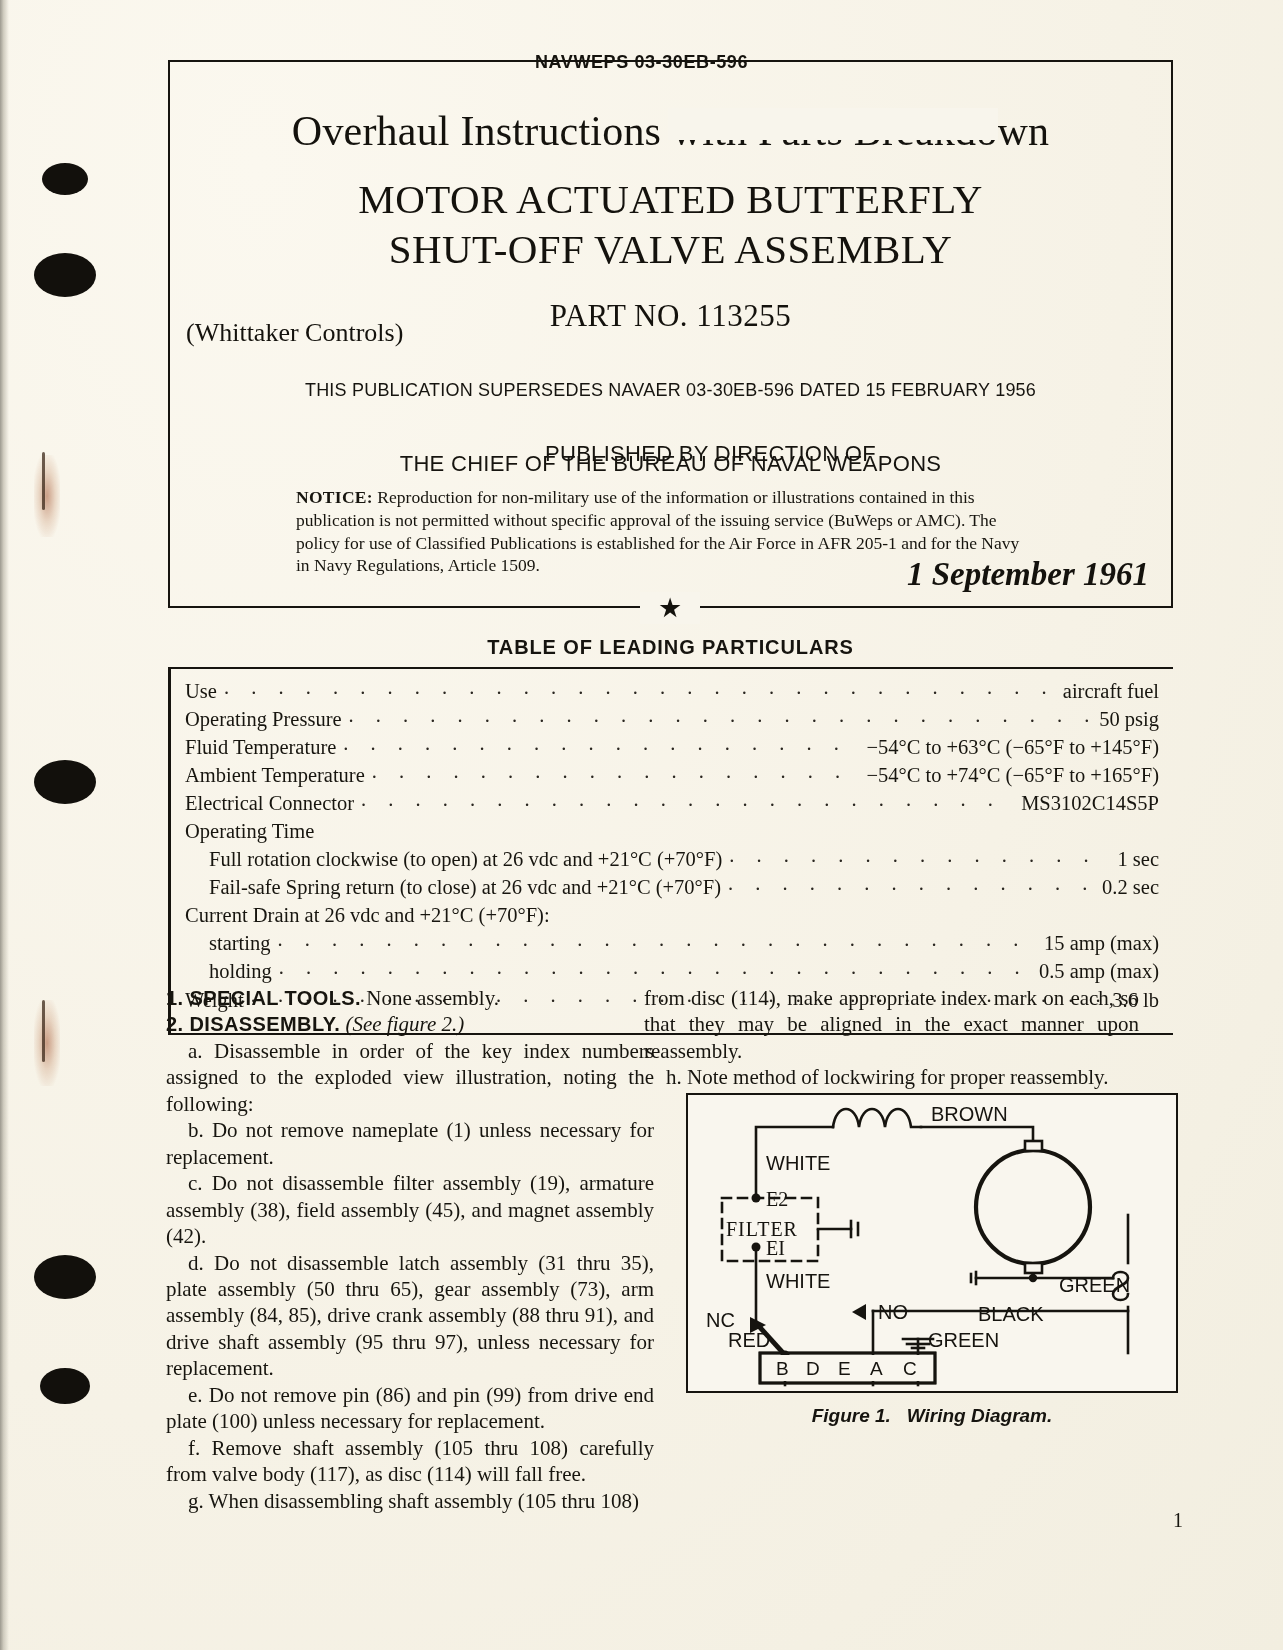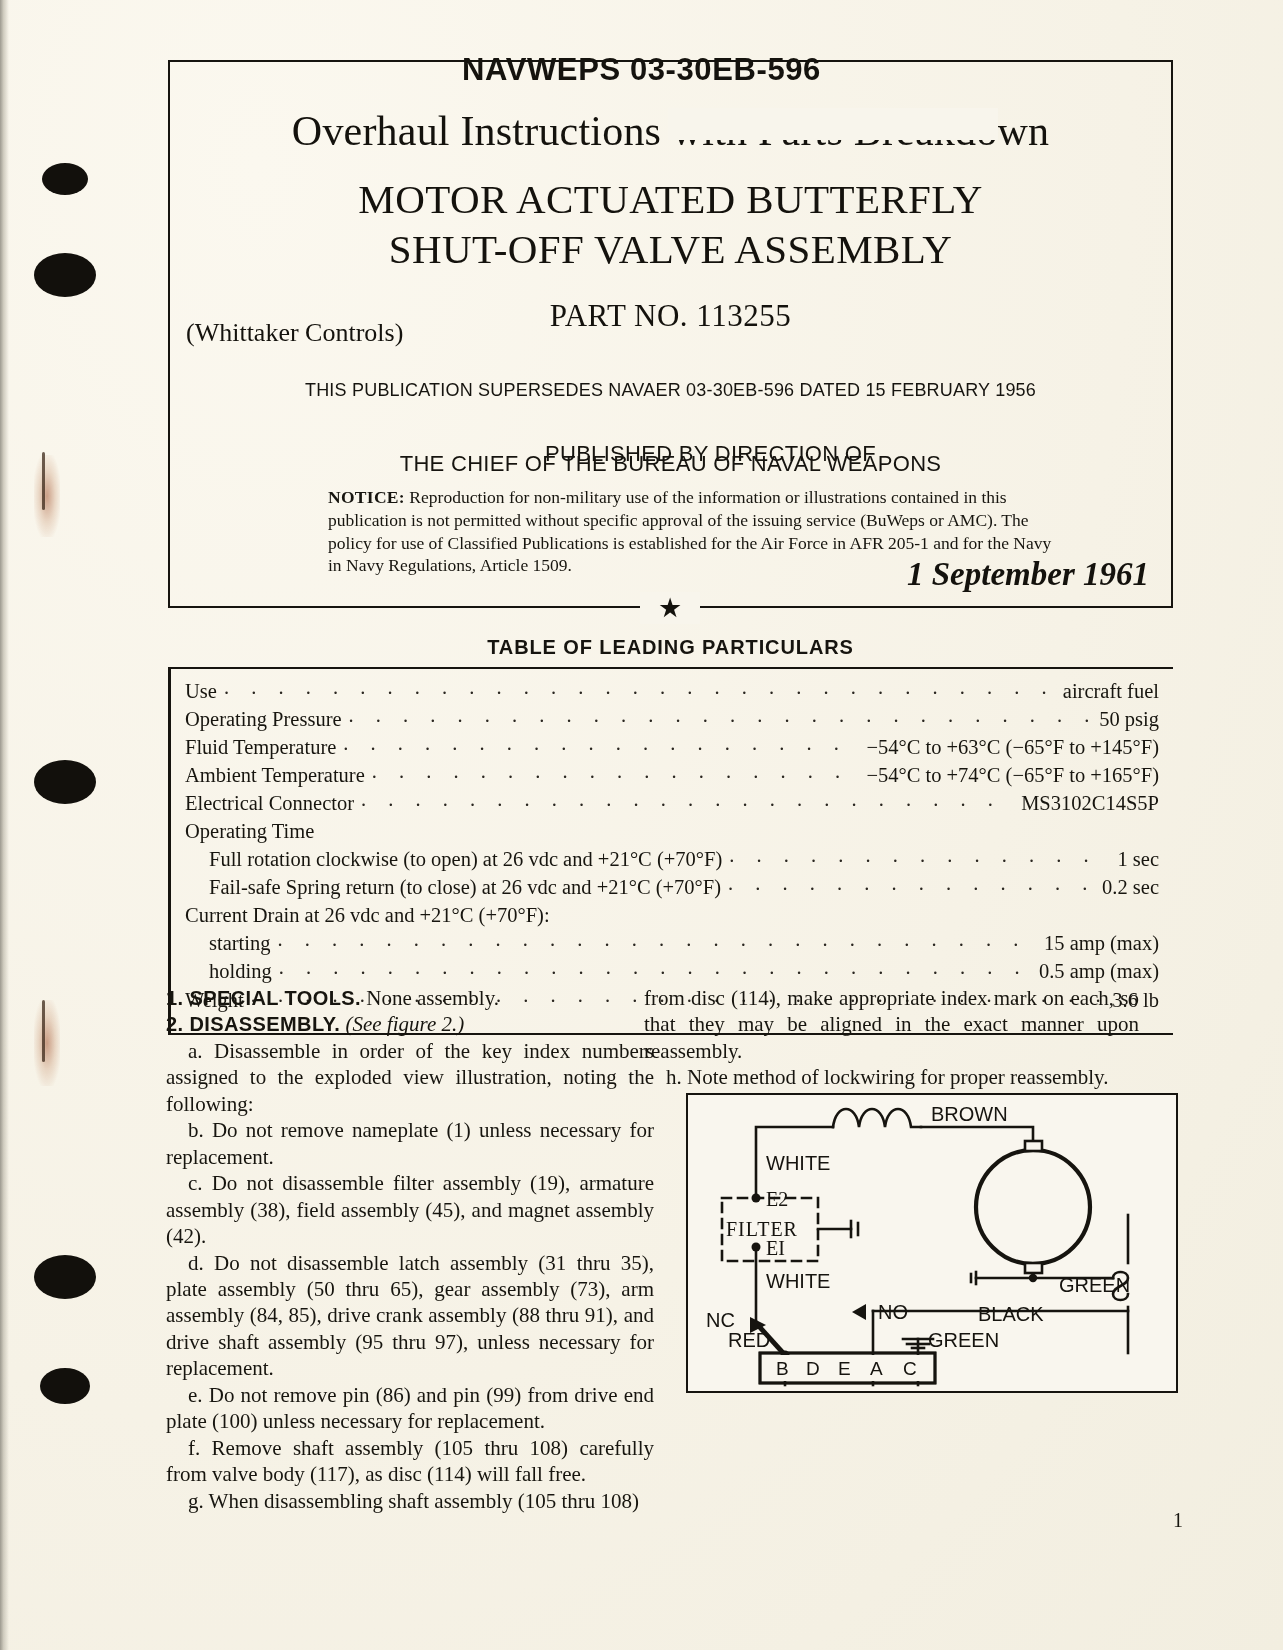--- a/index.html
+++ b/index.html
@@ -52,21 +52,21 @@
     background: #f8f5ec;
     z-index: 3;
   }
   #navweps {
     position: absolute;
     left: 0; top: 52px; width: 100%;
     text-align: center;
     z-index: 4;
     font-family: "Liberation Sans", sans-serif;
     font-weight: bold;
-    font-size: 31px;
+    font-size: 18px;
     letter-spacing: .6px;
     color: #15130e;
   }
 
   .hdr-line1 {
     position: absolute; left: 0; top: 45px; width: 100%;
     text-align: center;
     font-family: "Liberation Serif", serif;
     font-size: 42px; color: #14120d; letter-spacing: .2px;
   }
@@ -99,21 +99,21 @@
     position: absolute; left: 0; width: 100%;
     text-align: center;
     font-family: "Liberation Sans", sans-serif;
     font-size: 22px; color: #16140f; letter-spacing: .3px;
   }
   .hdr-pub1 { top: 379px; padding-left: 40px; }
   .hdr-pub2 { top: 389px; }
 
   .notice {
     position: absolute;
-    left: 158px; top: 424px; width: 728px;
+    left: 126px; top: 424px; width: 728px;
     font-size: 17.5px; line-height: 1.30;
     color: #17150f; text-align: left;
   }
   .notice b { font-weight: bold; letter-spacing: .3px; }
 
   .hdr-date {
     position: absolute;
     right: 22px; top: 494px;
     font-style: italic; font-weight: bold;
     font-size: 33px; color: #14120d;
@@ -429,18 +429,21 @@
         <text x="290" y="226">BLACK</text>
       </g>
       <g font-family="Liberation Serif, serif" font-size="20" fill="#16140f">
         <text x="38" y="141" letter-spacing="1">FILTER</text>
         <text x="78" y="111">E2</text>
         <text x="78" y="160">EI</text>
       </g>
     </svg>
   </div>
 
+  <div id="fig-cap">
+    <span>Figure 1.</span>&nbsp;&nbsp;&nbsp;<span>Wiring Diagram.</span>
+  </div>
 
   <div id="page-num">1</div>
 
 </div>
 
 <div id="navweps">NAVWEPS 03-30EB-596</div>
 
 </body></html>

